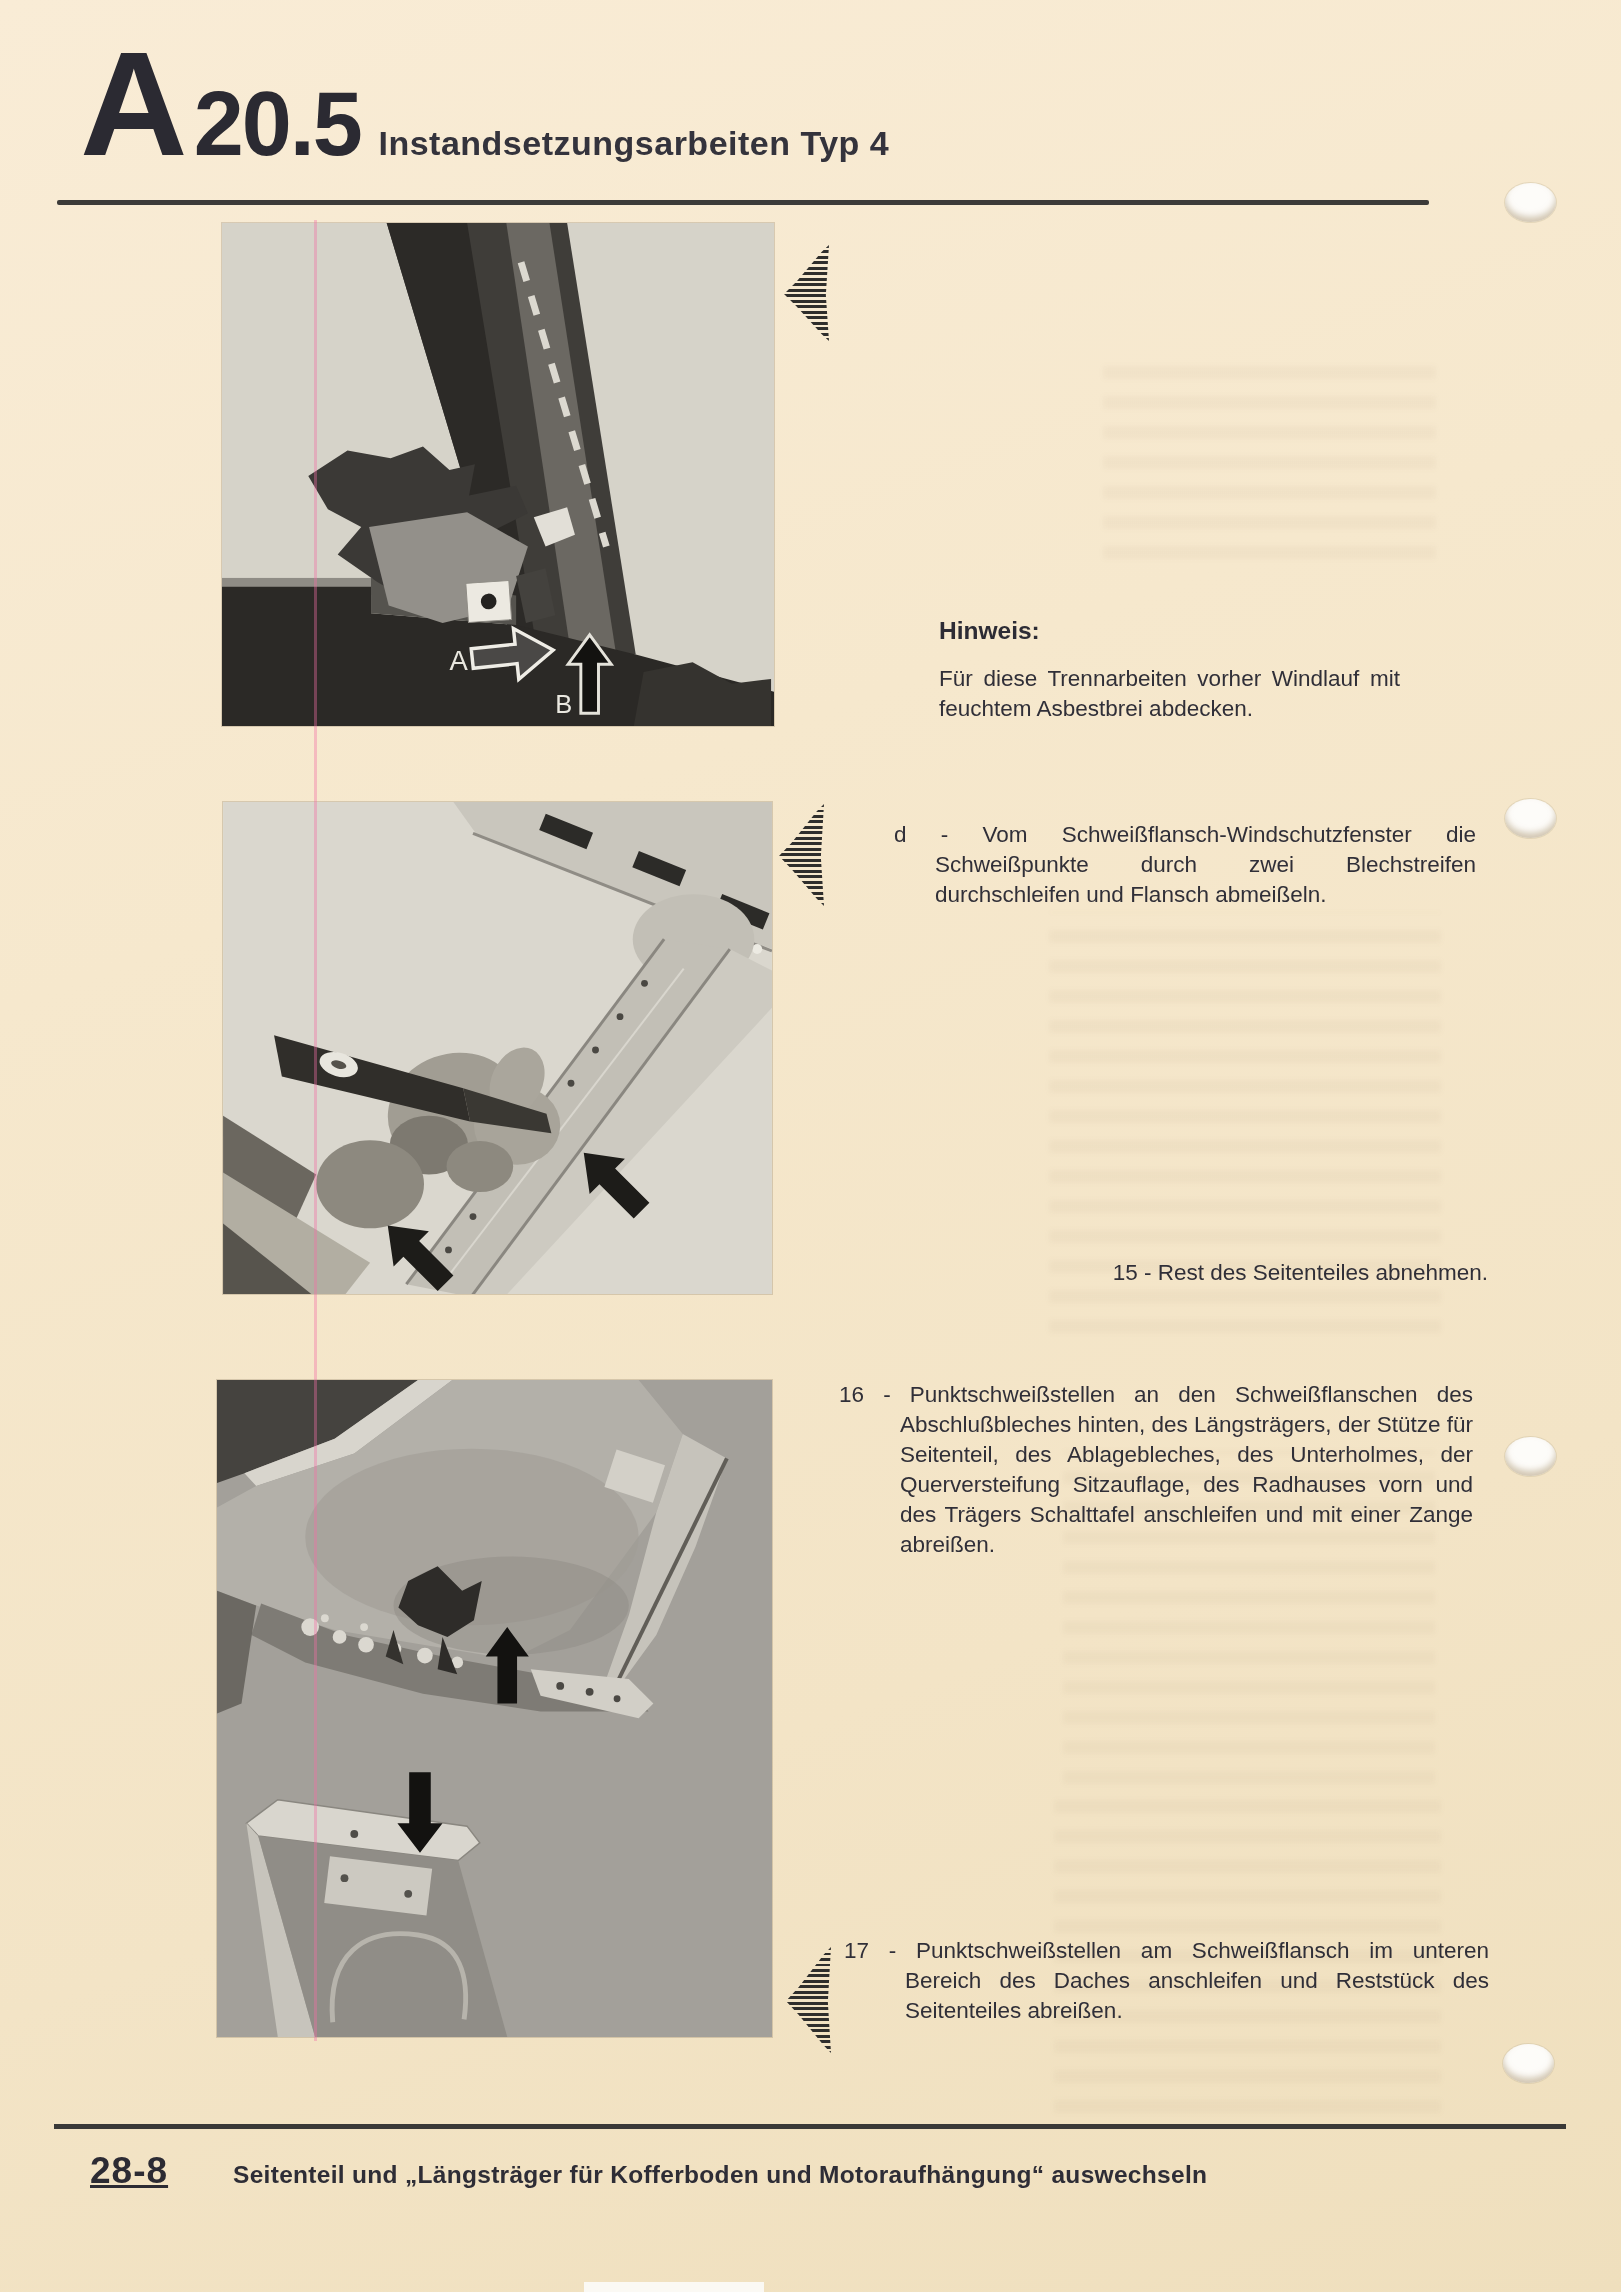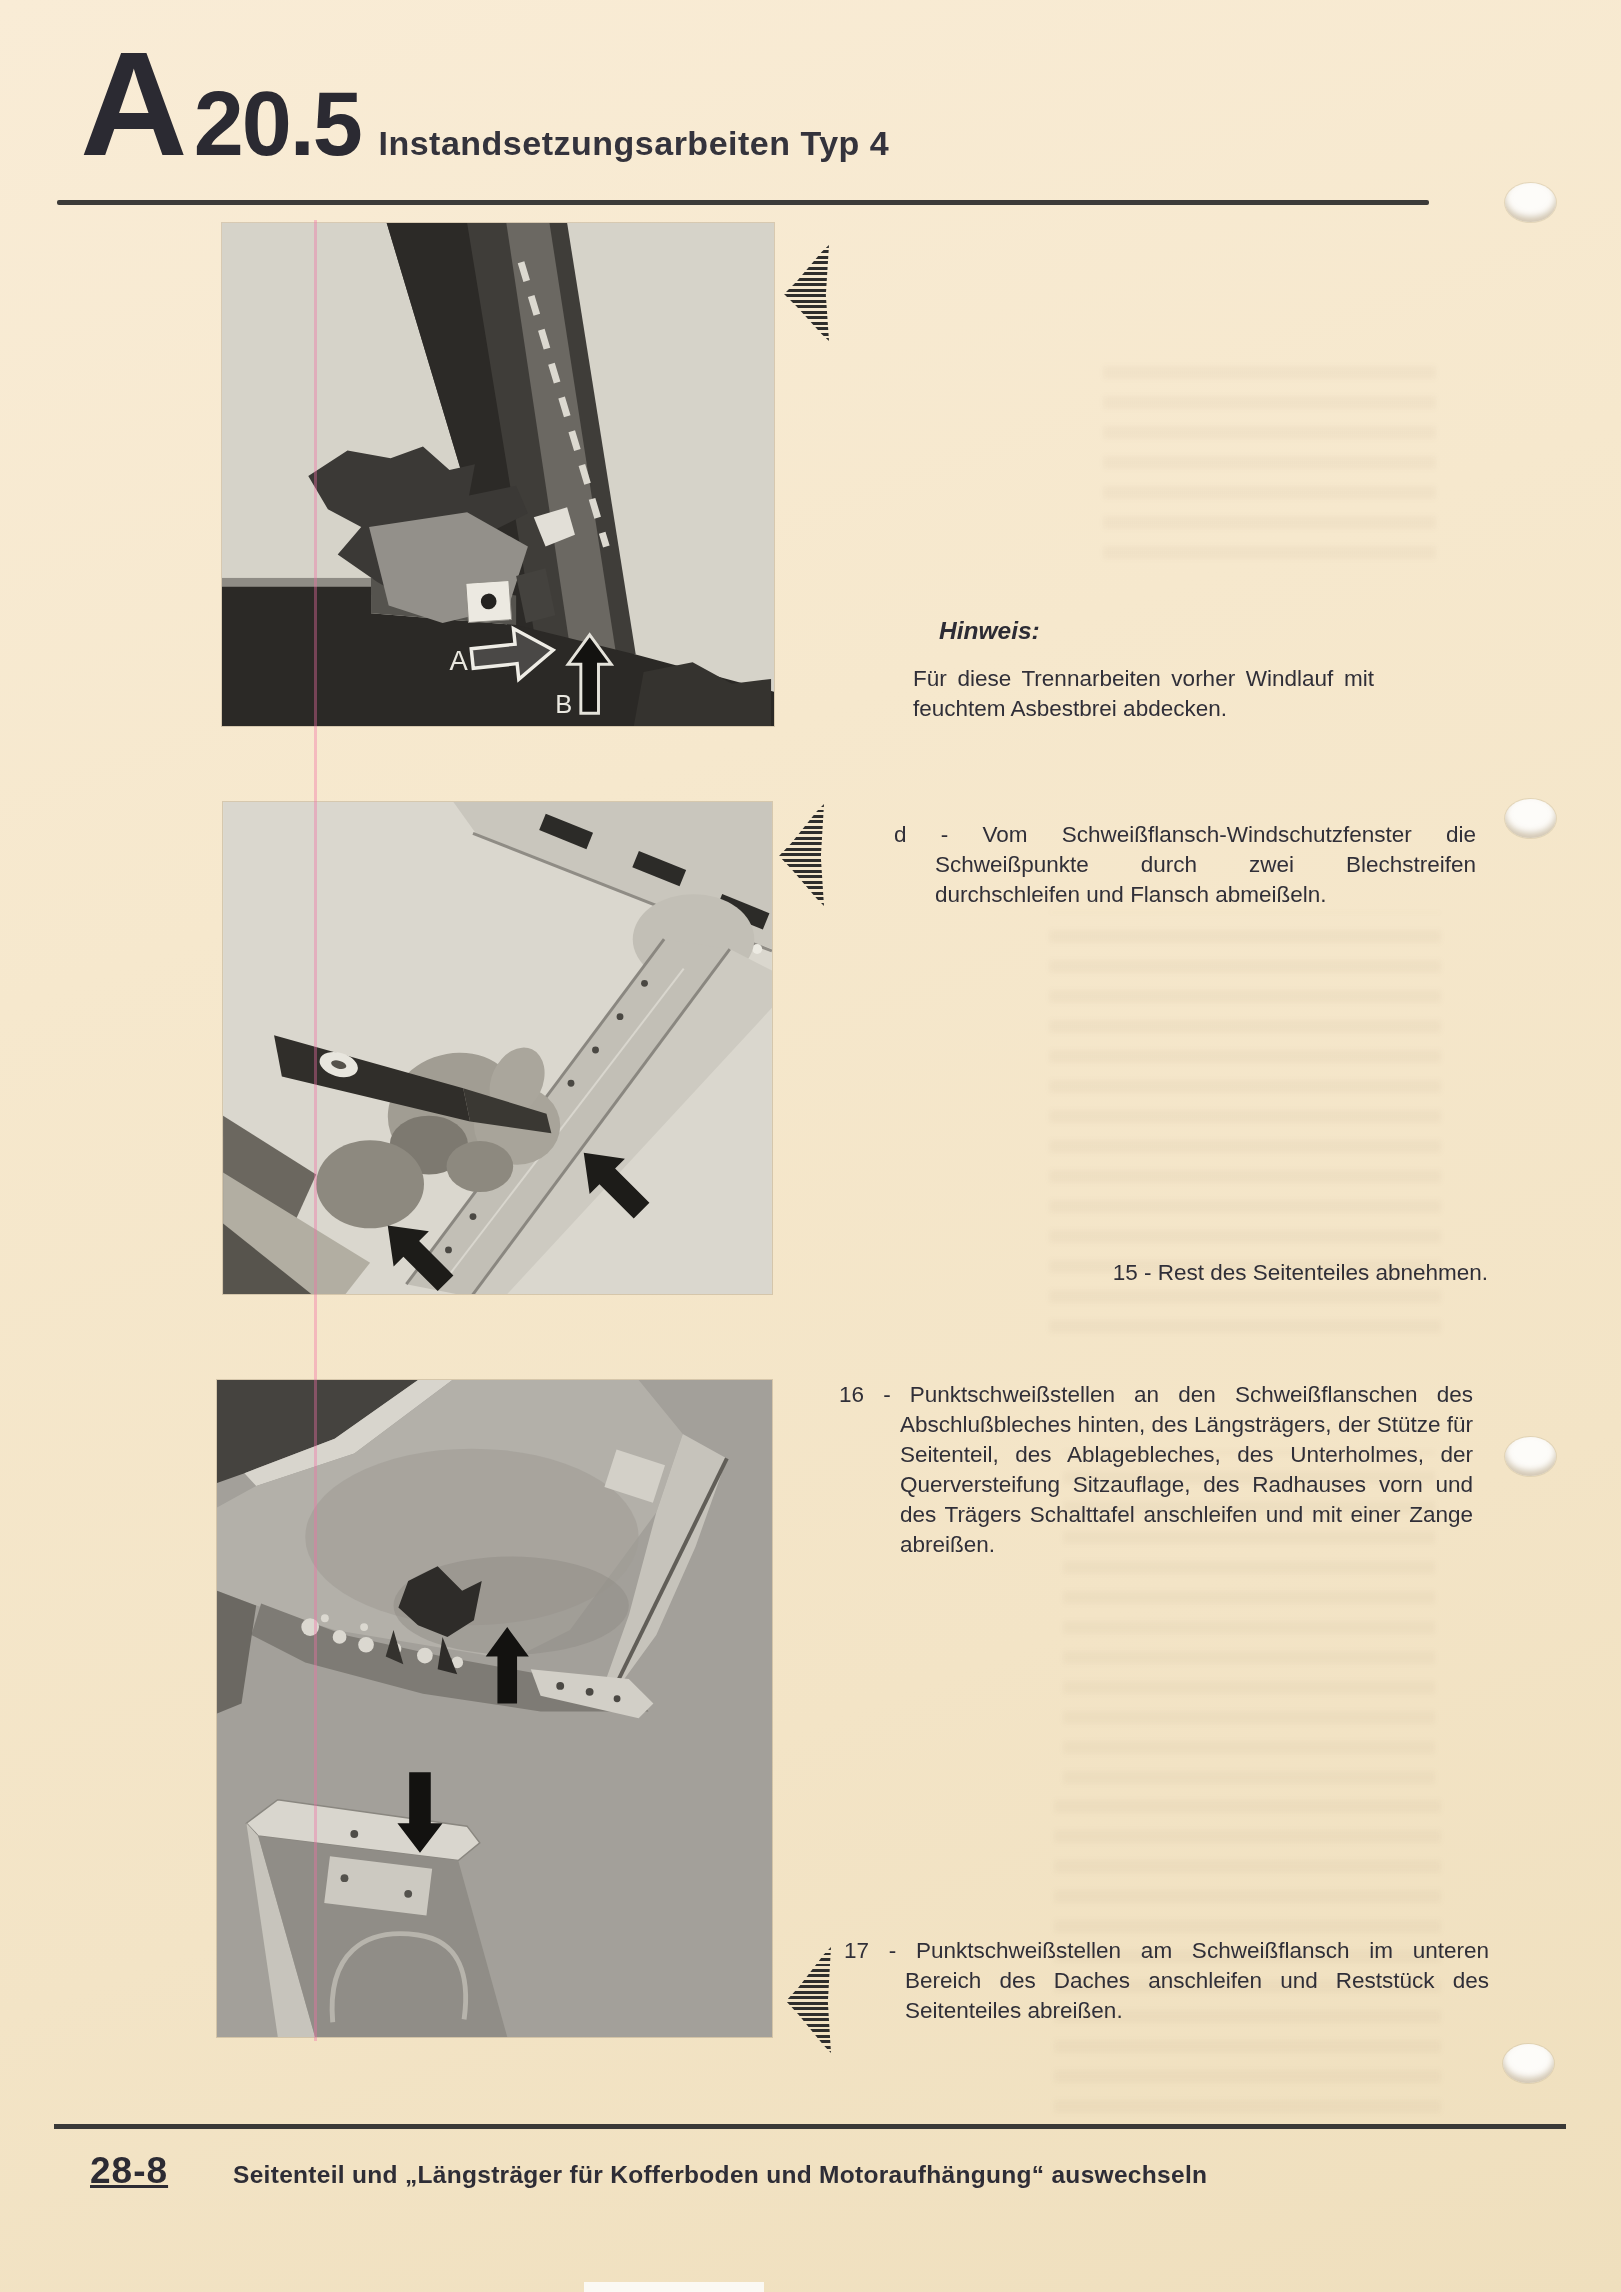--- a/index.html
+++ b/index.html
@@ -109,22 +109,22 @@
       </g>
       <text x="232" y="456" font-size="28" fill="#e9e7df">A</text>
 
       <polygon points="375,420 397,450 384,450 384,500 366,500 366,450 353,450" fill="#131210" stroke="#e5e3db" stroke-width="3"></polygon>
       <text x="340" y="500" font-size="26" fill="#eae8e0">B</text>
     </svg>
   </div>
 
   <div class="hatch-arrow" style="left:784px;top:245px;width:45px;height:96px;"></div>
 
-  <div class="note-h" style="left:939px;top:617px;font-style:italic;">Hinweis:</div>
-  <div class="step" style="left:913px;top:664px;width:461px;">Für diese Trennarbeiten vorher Windlauf mit feuchtem Asbestbrei abdecken.</div>
+  <div class="note-h" style="left:939px;top:617px;">Hinweis:</div>
+  <div class="step" style="left:939px;top:664px;width:461px;">Für diese Trennarbeiten vorher Windlauf mit feuchtem Asbestbrei abdecken.</div>
 
   <div class="photo" style="left:223px;top:802px;width:549px;height:492px;">
     <svg width="549" height="492" viewBox="0 0 560 502">
       <rect x="0" y="0" width="560" height="502" fill="#dad7ce"></rect>
 
       <polygon points="235,0 560,0 560,150 260,35" fill="#c9c6bd"></polygon>
       <line x1="255" y1="32" x2="560" y2="152" stroke="#8f8c85" stroke-width="3"></line>
       <g fill="#2c2b28">
         <rect x="324" y="21" width="52" height="18" transform="rotate(22 350 30)"></rect>
         <rect x="419" y="59" width="52" height="18" transform="rotate(22 445 68)"></rect>

